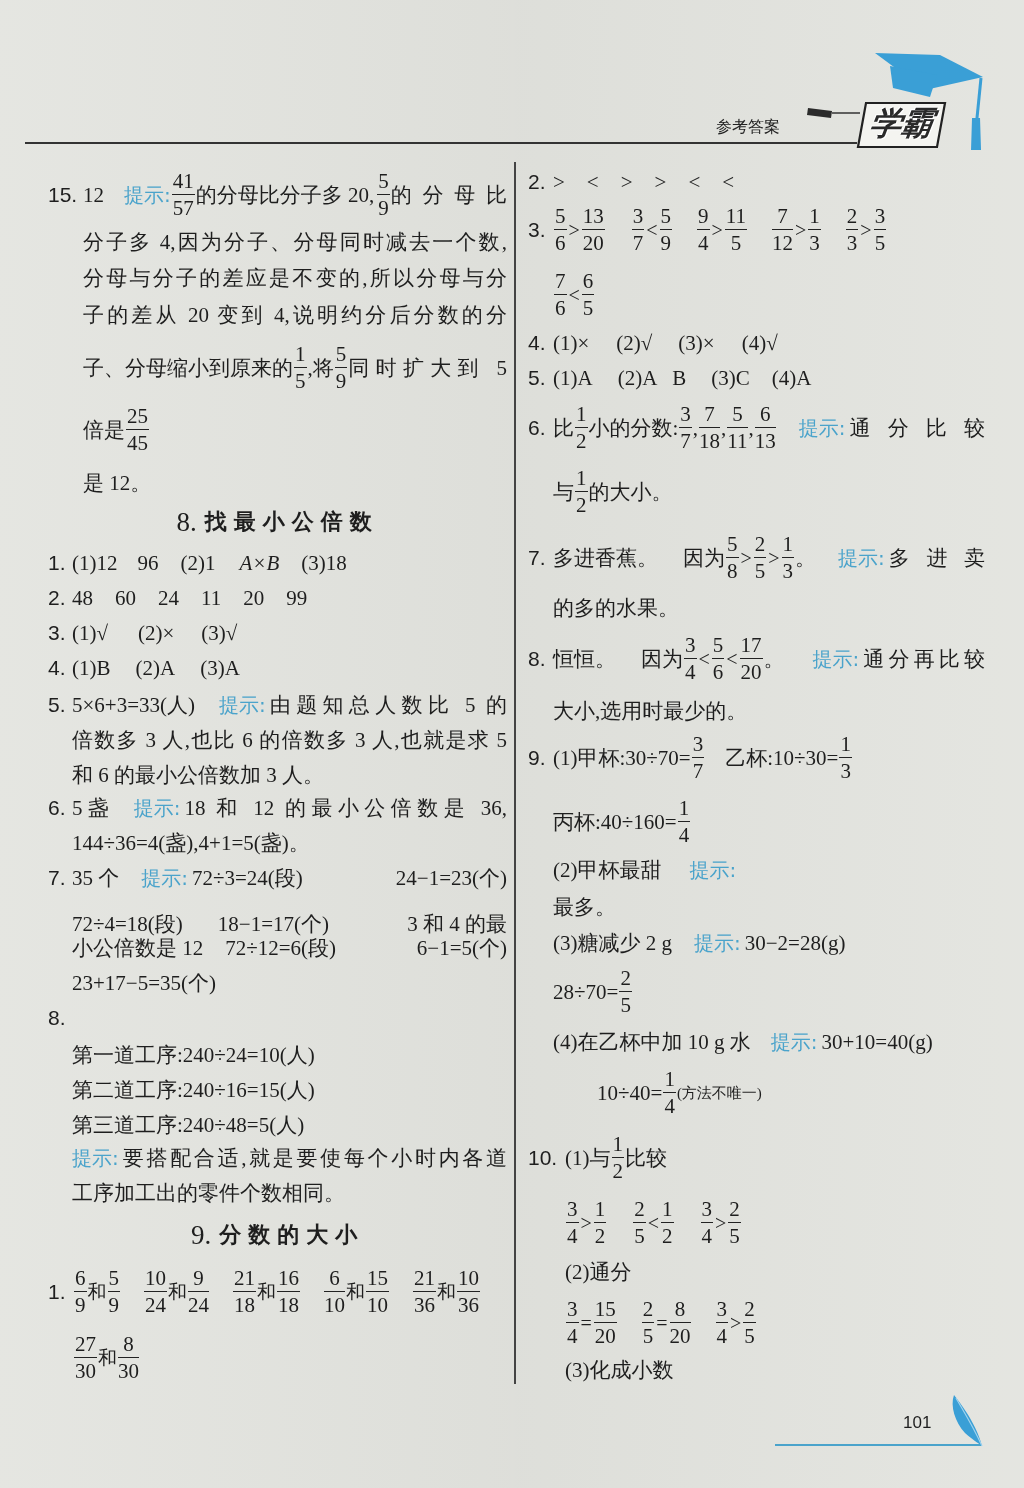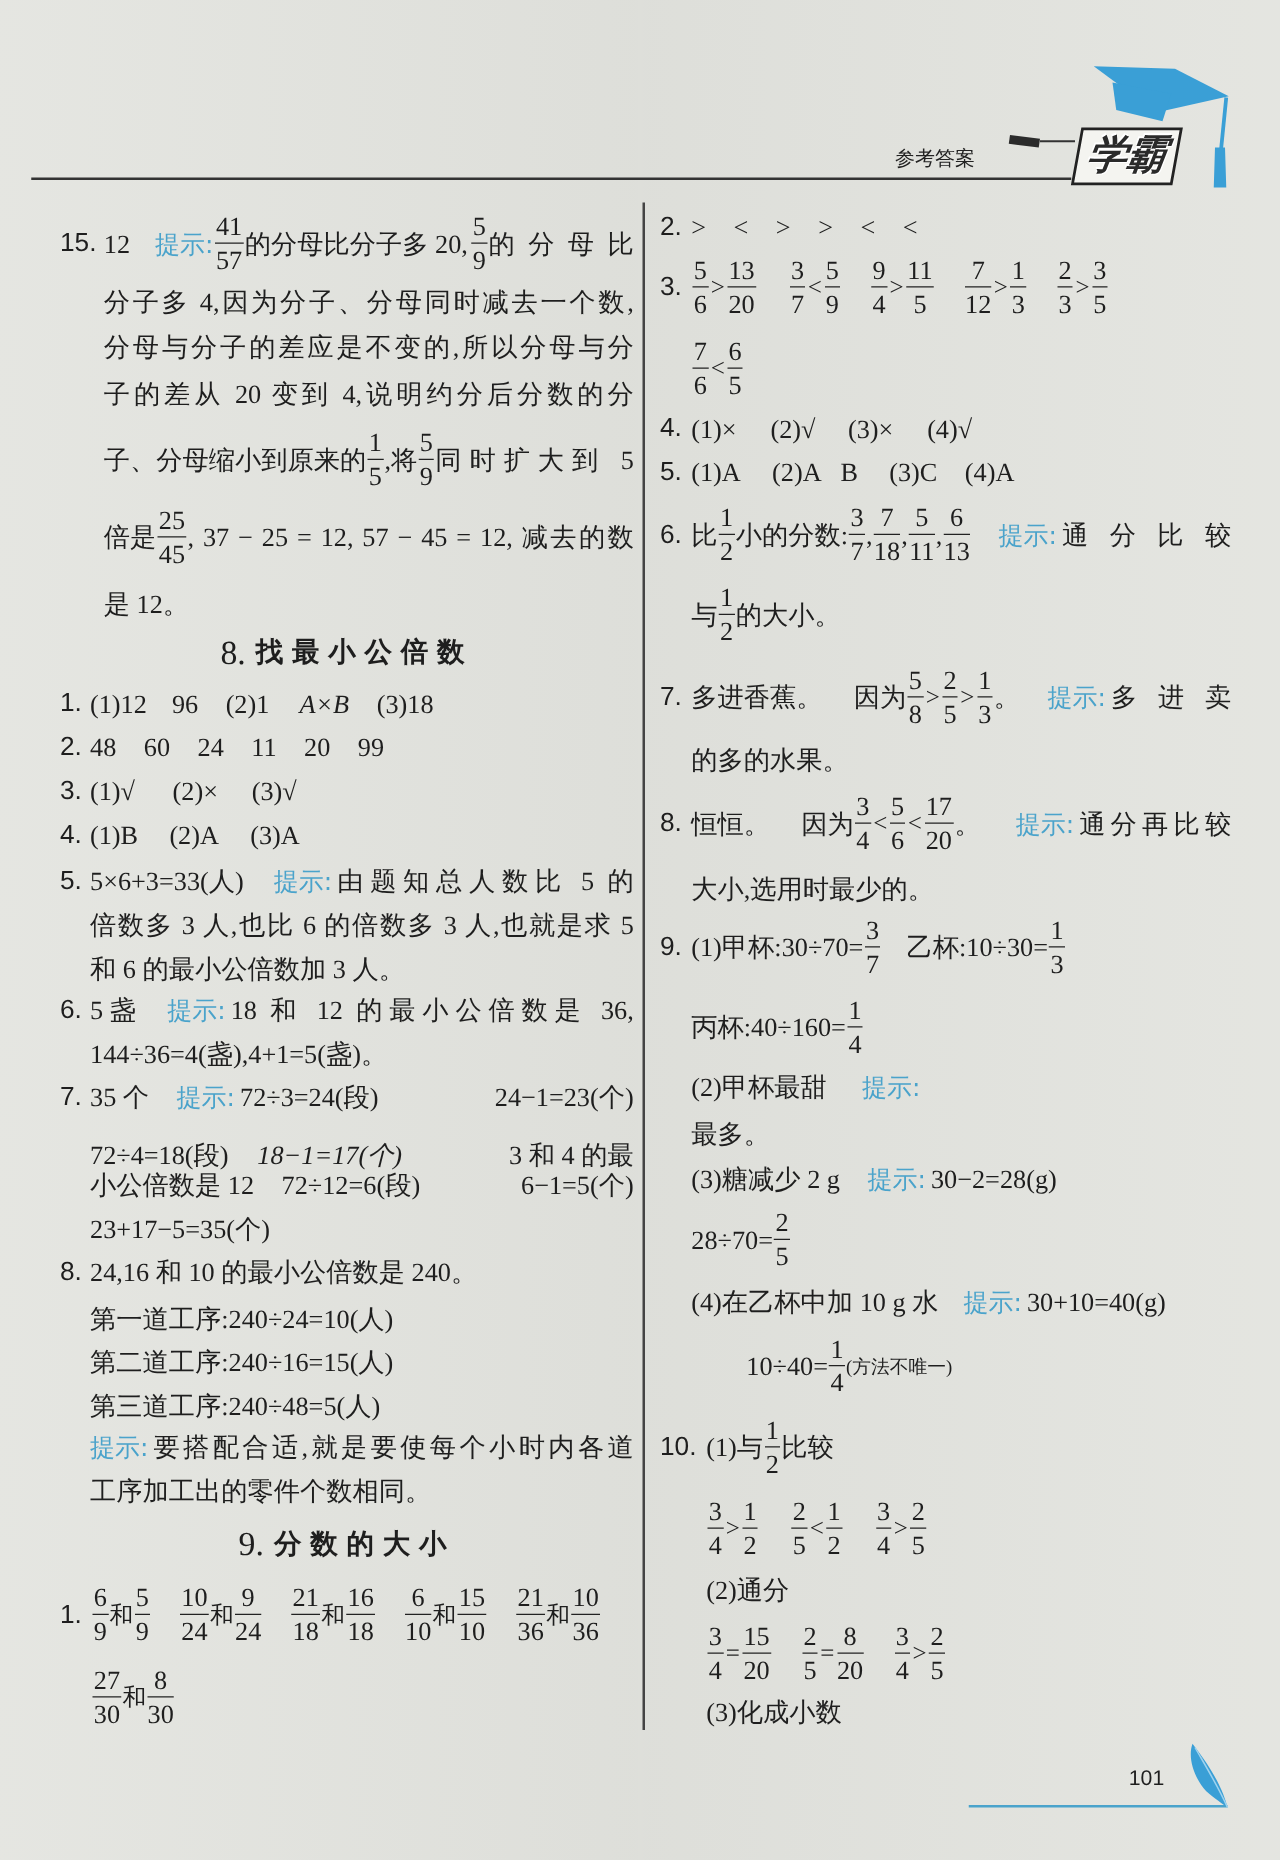--- a/index.html
+++ b/index.html
@@ -83,21 +83,20 @@
       <span class="fd">9</span>
     </span>
   <span class="j">同时扩大到 5</span>
 </div>
 <div class="line" style="left:83px;top:398px;width:424px;">
   <span>倍是</span>
   <span class="frac">
       <span class="fn">25</span>
       <span class="fd">45</span>
     </span>
-  <span class="j">, 37 − 25 = 12, 57 − 45 = 12, 减去的数</span>
 </div>
 <div class="line" style="left:83px;top:451px;">
   <span>是 12。</span>
 </div>
 
 <div class="sect" style="left:48px;top:490px;width:459px;">
   <span class="sno">8.</span>
   <span class="stitle">找最小公倍数</span>
 </div>
 
@@ -153,34 +152,33 @@
 </div>
 <div class="line" style="left:48px;top:846px;width:459px;">
   <span class="no w24">7.</span>
   <span>35 个</span>
   <span class="hint" style="margin-left:22px;">提示:</span>
   <span style="margin-left:4px;">72÷3=24(段)</span>
   <span style="margin-left:auto;">24−1=23(个)</span>
 </div>
 <div class="line" style="left:72px;top:892px;width:435px;">
   <span>72÷4=18(段)</span>
-  <span style="margin-left:23px;font-style:italic;">18−1=17(个)</span>
+  <span style="margin-left:35px;">18−1=17(个)</span>
   <span style="margin-left:auto;">3 和 4 的最</span>
 </div>
 <div class="line" style="left:72px;top:916px;width:435px;">
   <span>小公倍数是 12</span>
   <span style="margin-left:22px;">72÷12=6(段)</span>
   <span style="margin-left:auto;">6−1=5(个)</span>
 </div>
 <div class="line" style="left:72px;top:951px;">
   <span>23+17−5=35(个)</span>
 </div>
 <div class="line" style="left:48px;top:986px;">
   <span class="no w24">8.</span>
-  <span>24,16 和 10 的最小公倍数是 240。</span>
 </div>
 <div class="line" style="left:72px;top:1023px;">
   <span>第一道工序:240÷24=10(人)</span>
 </div>
 <div class="line" style="left:72px;top:1058px;">
   <span>第二道工序:240÷16=15(人)</span>
 </div>
 <div class="line" style="left:72px;top:1093px;">
   <span>第三道工序:240÷48=5(人)</span>
 </div>

